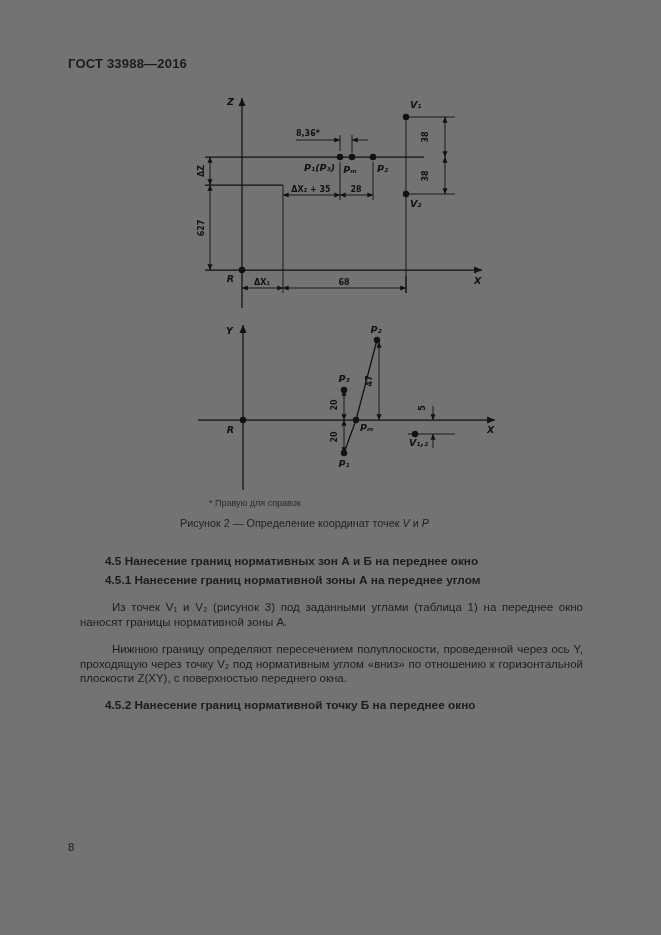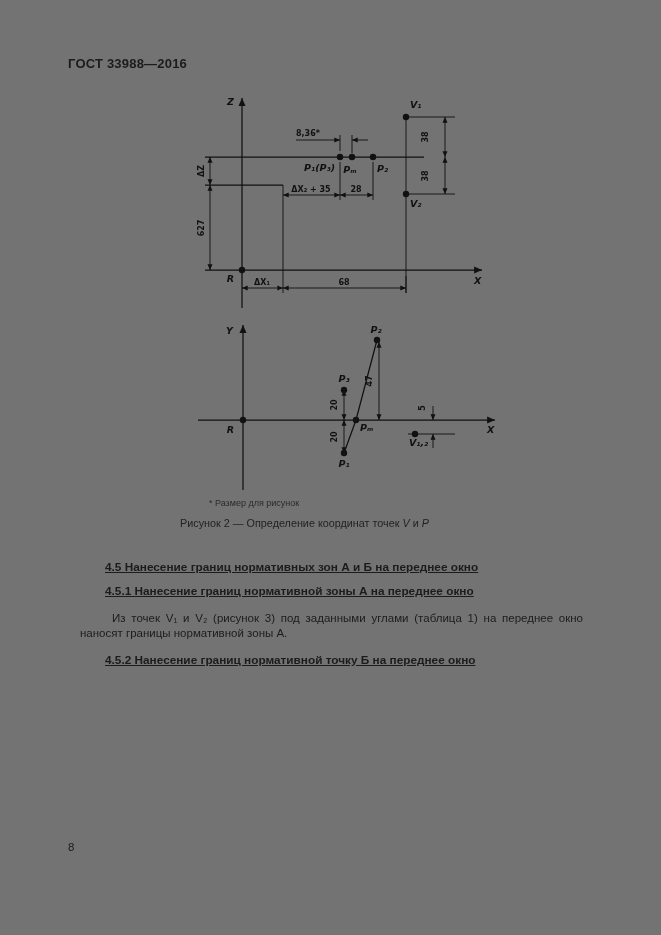--- a/index.html
+++ b/index.html
@@ -5,21 +5,21 @@
   html,body{margin:0;padding:0;background:#ffffff;}
   .page{position:relative;width:661px;height:935px;background:#737373;overflow:hidden;
         font-family:"Liberation Sans","DejaVu Sans",sans-serif;color:#1c1c1c;padding-left:16px;}
   .doc-header{position:absolute;left:68px;top:56px;font-size:13px;font-weight:bold;letter-spacing:.2px;}
   .figure-svg{position:absolute;left:180px;top:88px;width:330px;height:407px;}
   .fig-footnote{position:absolute;left:209px;top:498px;font-size:9px;color:#2a2a2a;}
   .fig-caption{position:absolute;left:0;top:517px;width:609px;text-align:center;font-size:10.8px;color:#222;}
   .fig-caption .var{font-style:italic;}
   .bodycol{position:absolute;left:68px;top:551px;width:527px;font-size:11.5px;line-height:14.9px;
            text-align:justify;color:#1c1c1c;}
-  .bodycol h4{font-size:11.8px;font-weight:bold;margin:9px 0 4px 0;padding-left:37px;text-align:left;text-decoration:underline;}
+  .bodycol h4{font-size:11.8px;font-weight:bold;margin:3px 0 4px 0;padding-left:37px;text-align:left;}
   .bodycol p{margin:12px;text-indent:32px;}
   .page-num{position:absolute;left:68px;top:841px;font-size:11.5px;}
   
   text{fill:#111;}
   .vlab{font-family:"DejaVu Sans",sans-serif;font-size:9.5px;font-weight:bold;font-style:italic;}
   .num{font-family:"DejaVu Sans",sans-serif;font-size:8px;font-weight:bold;}
   svg line, svg polyline{stroke:#111;fill:none;}
   .main{stroke-width:1.25;}
   .thin{stroke-width:0.9;}
   svg circle{fill:#111;stroke:none;}
@@ -135,26 +135,27 @@
       <text class="vlab" x="196" y="245" text-anchor="middle">P₂</text>
       <text class="vlab" x="180" y="343">Pₘ</text>
       <text class="vlab" x="229" y="358">V₁,₂</text>
       <text class="num" text-anchor="middle" transform="rotate(-90 157 317)" x="157" y="317">20</text>
       <text class="num" text-anchor="middle" transform="rotate(-90 157 349)" x="157" y="349">20</text>
       <text class="num" text-anchor="middle" transform="rotate(-90 192 293)" x="192" y="293">47</text>
       <text class="num" text-anchor="middle" transform="rotate(-90 245 320)" x="245" y="320">5</text>
     </g>
   </svg>
 
-  <div class="fig-footnote">* Размер для рисунок</div>
+  <div class="fig-footnote">* Правую для справок</div>
 
   <div class="fig-caption"><span>Рисунок 2 — Определение координат точек </span><span class="var">V</span><span> и </span><span class="var">P</span></div>
 
   <div class="bodycol">
     <h4>4.5 Нанесение границ нормативных зон А и Б на переднее окно</h4>
-    <h4>4.5.1 Нанесение границ нормативной зоны А на переднее окно</h4>
+    <h4>4.5.1 Нанесение границ нормативной зоны А на переднее углом</h4>
     <p>Из точек V₁ и V₂ (рисунок 3) под заданными углами (таблица 1) на переднее окно наносят границы нормативной зоны А.</p>
+    <p>Нижнюю границу определяют пересечением полуплоскости, проведенной через ось Y, проходящую через точку V₂ под нормативным углом «вниз» по отношению к горизонтальной плоскости Z(XY), с поверхностью переднего окна.</p>
     <h4>4.5.2 Нанесение границ нормативной точку Б на переднее окно</h4>
   </div>
 
   <div class="page-num">8</div>
 
 </div>
 
 </body></html>

